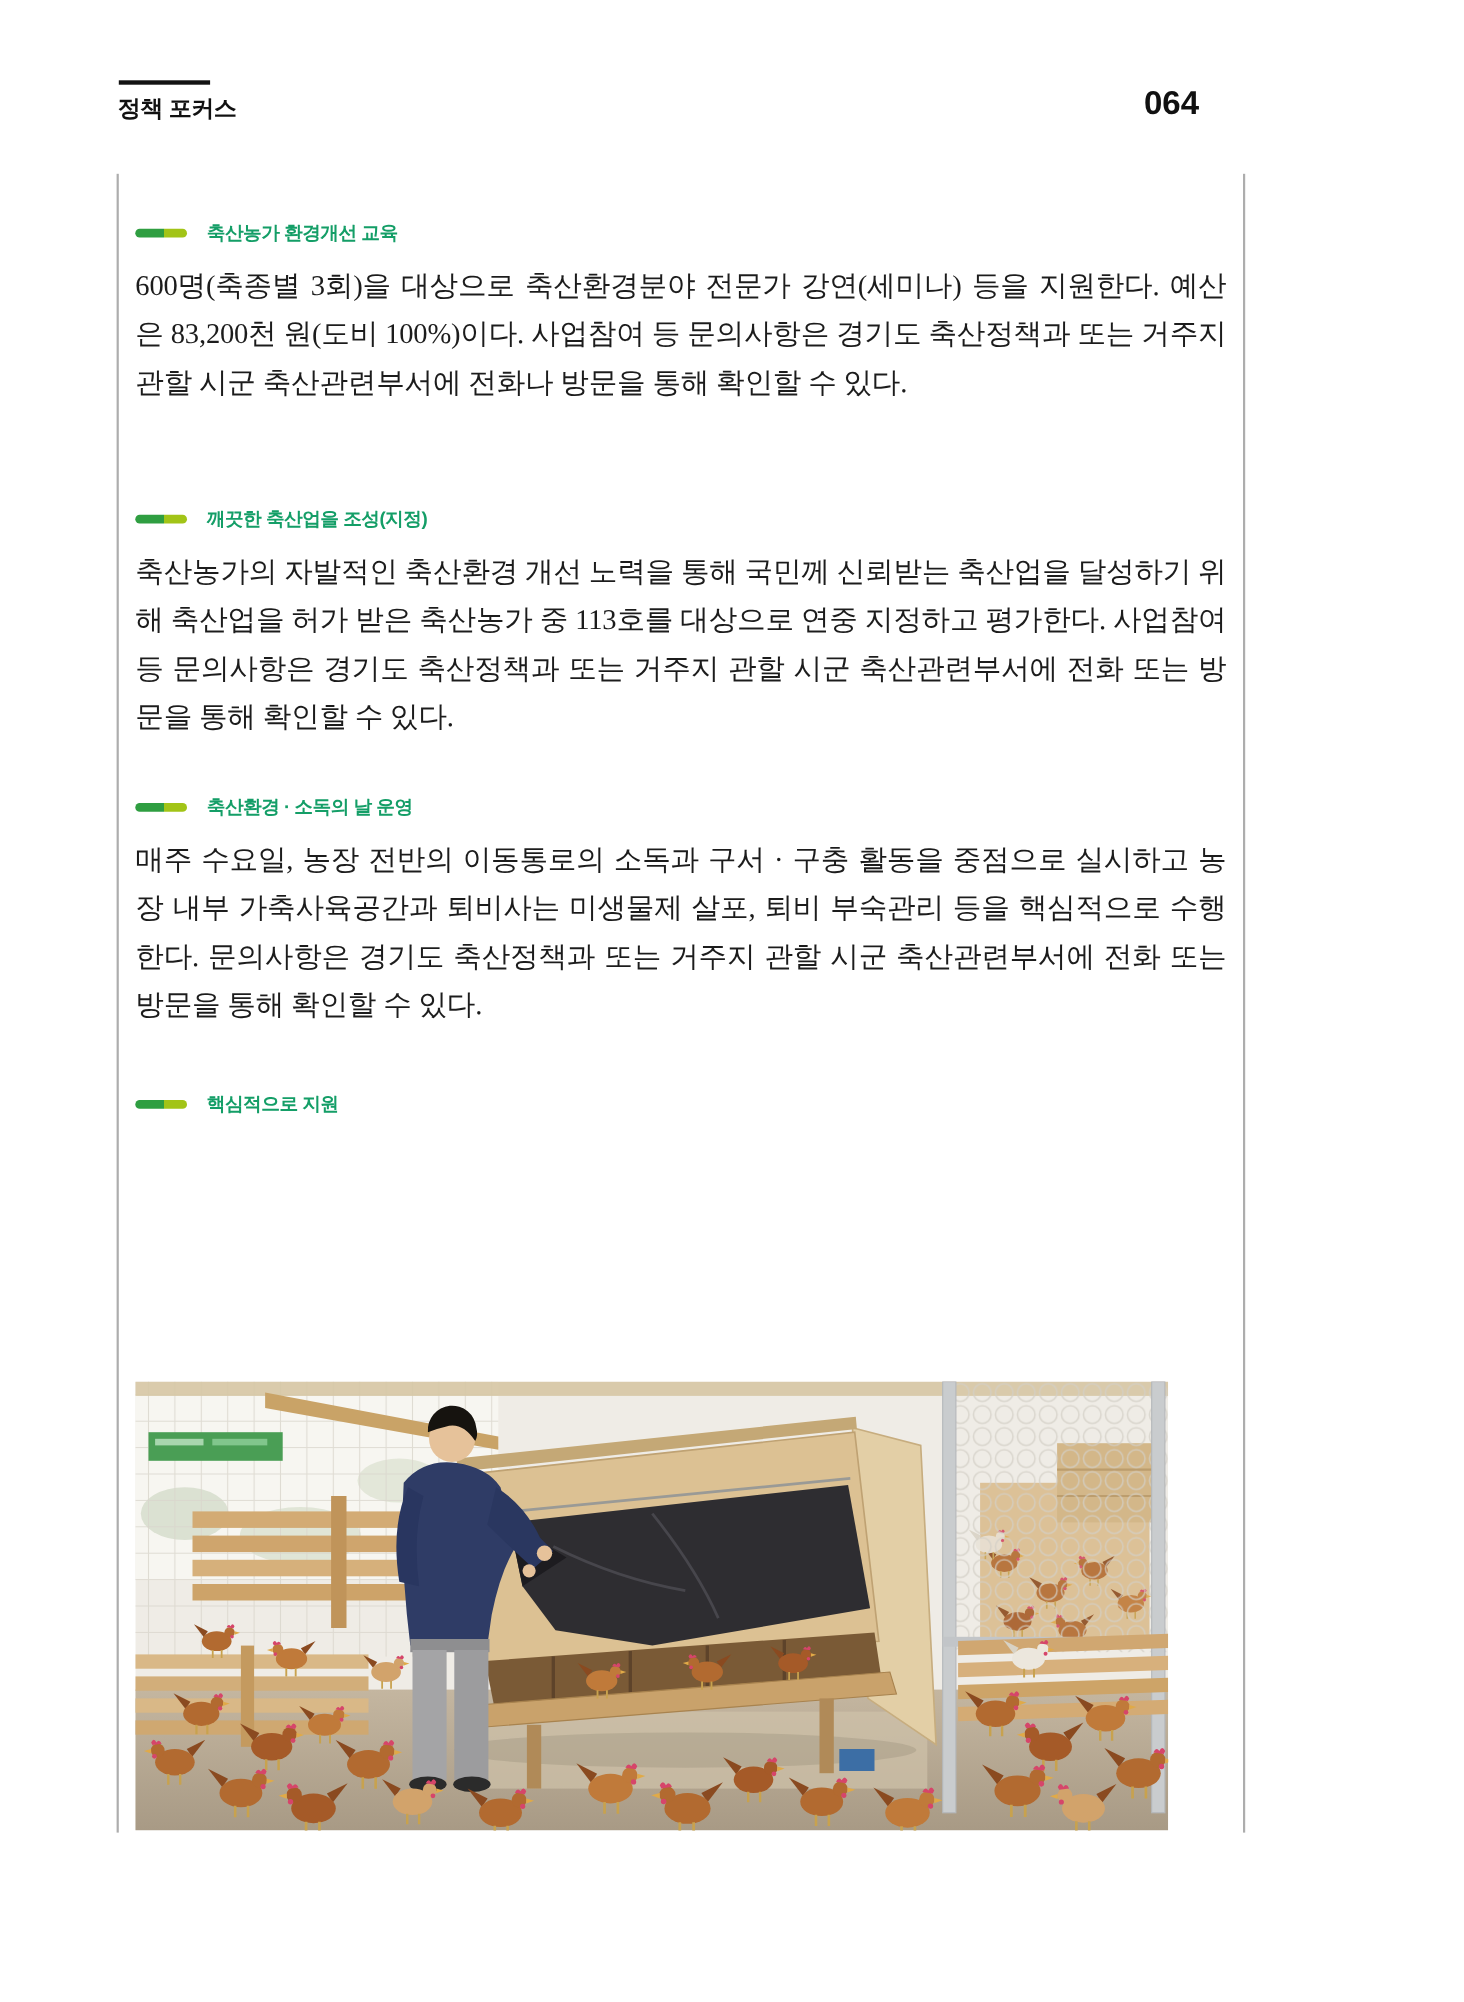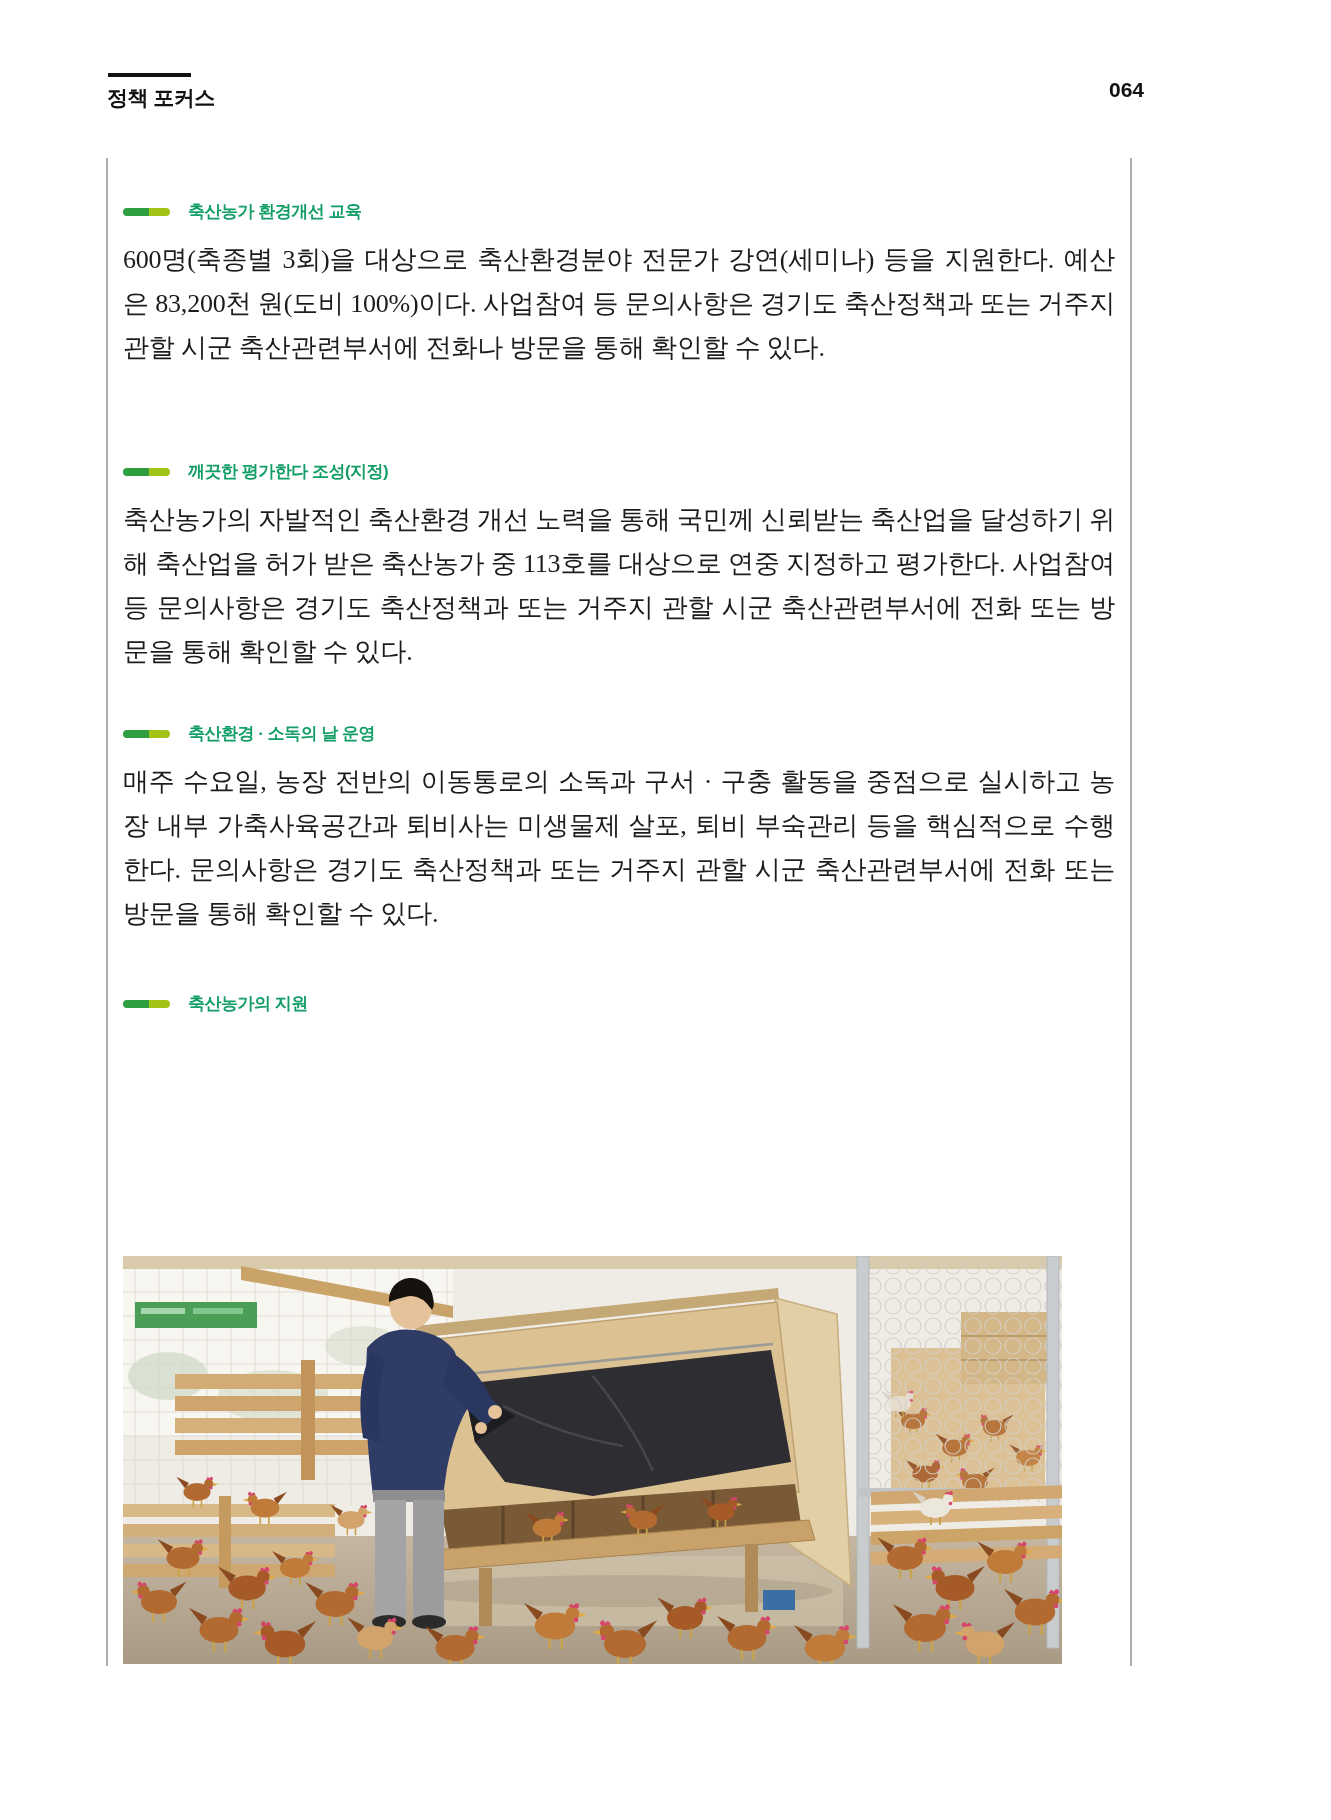--- a/index.html
+++ b/index.html
@@ -6,21 +6,21 @@
   .page{
     position:relative;
     width:1218px;height:1820px;
     background:#ffffff;
     font-family:"Liberation Sans", sans-serif;
     overflow:hidden;
   }
   
   .kicker-bar{position:absolute;left:108px;top:73px;width:83px;height:4px;background:#121212;}
   .kicker{position:absolute;left:107px;top:84px;font-size:21px;font-weight:bold;color:#111;letter-spacing:-0.5px;}
-  .pagenum{position:absolute;left:1109px;top:78px;font-size:21px;font-weight:bold;color:#111;}
+  .pagenum{position:absolute;left:1040px;top:78px;font-size:30px;font-weight:bold;color:#111;}
   
   .rule{position:absolute;top:158px;width:2px;height:1508px;background:#adadad;}
   .rule-left{left:106px;}
   .rule-right{left:1130px;}
   
   .sec{position:absolute;left:123px;width:992px;}
   .sec1{top:200px;} .sec2{top:460px;} .sec3{top:722px;} .sec4{top:992px;}
   .sec-head{display:flex;align-items:center;gap:18px;margin-bottom:15px;}
   .dash{
     width:47px;height:8px;border-radius:4px;flex:0 0 auto;
@@ -55,37 +55,37 @@
     <div class="sec-head">
       <span class="dash"></span>
       <h2 class="sec-title">축산농가 환경개선 교육</h2>
     </div>
     <p class="sec-body">600명(축종별 3회)을 대상으로 축산환경분야 전문가 강연(세미나) 등을 지원한다. 예산은 83,200천 원(도비 100%)이다. 사업참여 등 문의사항은 경기도 축산정책과 또는 거주지 관할 시군 축산관련부서에 전화나 방문을 통해 확인할 수 있다.</p>
   </section>
 
   <section class="sec sec2">
     <div class="sec-head">
       <span class="dash"></span>
-      <h2 class="sec-title">깨끗한 평가한다 조성(지정)</h2>
+      <h2 class="sec-title">깨끗한 축산업을 조성(지정)</h2>
     </div>
     <p class="sec-body">축산농가의 자발적인 축산환경 개선 노력을 통해 국민께 신뢰받는 축산업을 달성하기 위해 축산업을 허가 받은 축산농가 중 113호를 대상으로 연중 지정하고 평가한다. 사업참여 등 문의사항은 경기도 축산정책과 또는 거주지 관할 시군 축산관련부서에 전화 또는 방문을 통해 확인할 수 있다.</p>
   </section>
 
   <section class="sec sec3">
     <div class="sec-head">
       <span class="dash"></span>
       <h2 class="sec-title">축산환경 · 소독의 날 운영</h2>
     </div>
     <p class="sec-body">매주 수요일, 농장 전반의 이동통로의 소독과 구서 · 구충 활동을 중점으로 실시하고 농장 내부 가축사육공간과 퇴비사는 미생물제 살포, 퇴비 부숙관리 등을 핵심적으로 수행한다. 문의사항은 경기도 축산정책과 또는 거주지 관할 시군 축산관련부서에 전화 또는 방문을 통해 확인할 수 있다.</p>
   </section>
 
   <section class="sec sec4">
     <div class="sec-head">
       <span class="dash"></span>
-      <h2 class="sec-title">축산농가의 지원</h2>
+      <h2 class="sec-title">핵심적으로 지원</h2>
     </div>
   </section>
 
   <figure class="photo">
     <svg viewBox="0 0 939 408" xmlns="http://www.w3.org/2000/svg" role="img">
       <defs>
         <pattern id="grid" width="24" height="24" patternUnits="userSpaceOnUse">
           <path d="M0 12 H24 M12 0 V24" stroke="#d9d5cc" stroke-width="1" fill="none"></path>
         </pattern>
         <pattern id="hexmesh" width="20" height="20" patternUnits="userSpaceOnUse">

